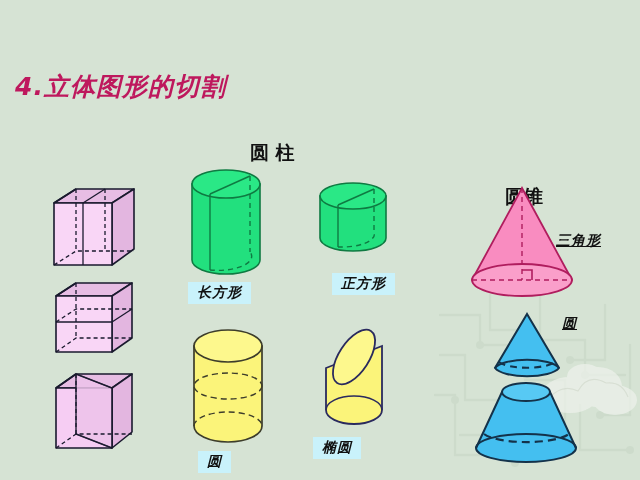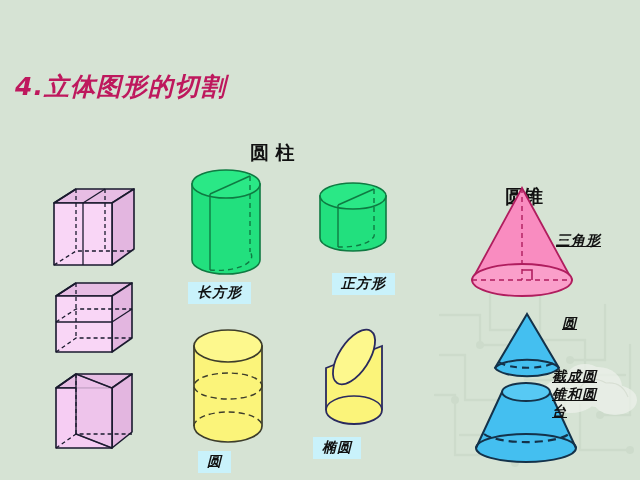--- a/index.html
+++ b/index.html
@@ -218,17 +218,14 @@
     </g>
   </svg>
 
   <div class="tag tag-rect">长方形</div>
   <div class="tag tag-square">正方形</div>
   <div class="tag tag-circle">圆</div>
   <div class="tag tag-ellipse">椭圆</div>
 
   <div class="plain pl-tri">三角形</div>
   <div class="plain pl-circ">圆</div>
-  <div class="plain pl-cut">截成圆
-锥和圆
-台</div>
 
 </div>
 
 </body></html>

